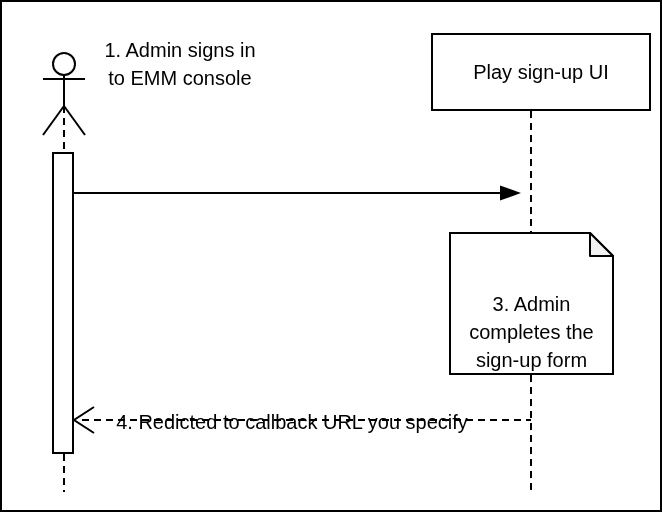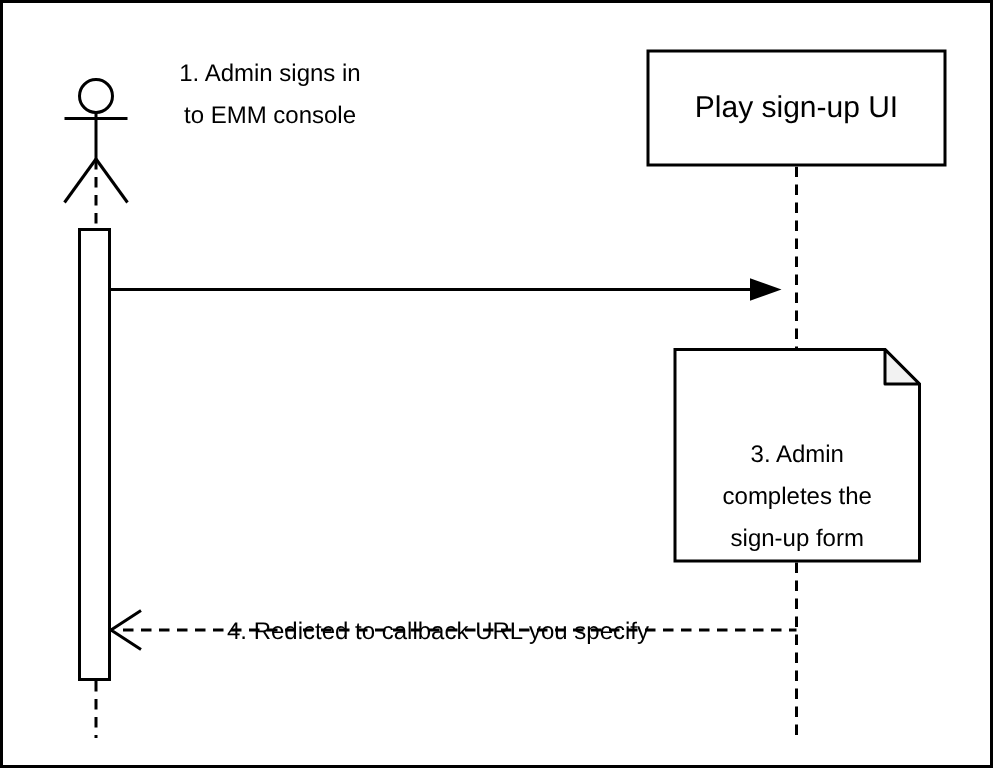--- a/index.html
+++ b/index.html
@@ -48,21 +48,21 @@
   .filled-head { fill: var(--stroke); stroke: none; }
   .open-head {
     fill: none;
     stroke: var(--stroke);
     stroke-width: 2;
   }
 
   .label {
     position: absolute;
     color: var(--text);
-    font-size: 16px;
+    font-size: 20px;
     white-space: pre-line;
   }
   .lbl-step1 {
     left: 88px; top: 34px;
     width: 180px;
     text-align: center;
     line-height: 28px;
   }
   .lbl-step2 {
     left: 60px; top: 165px;
@@ -82,21 +82,21 @@
     display: flex;
     align-items: center;
     justify-content: center;
     text-align: center;
     line-height: 28px;
     margin-top: 28px;
   }
   .participant-box {
     position: absolute;
     left: 429px; top: 31px;
-    width: 200px; height: 78px;
+    width: 220px; height: 78px;
     background: var(--fill);
     border: 2px solid var(--stroke);
     display: flex;
     align-items: center;
     justify-content: center;
     font-size: 20px;
     color: var(--text);
   }
 </style>
 </head>

